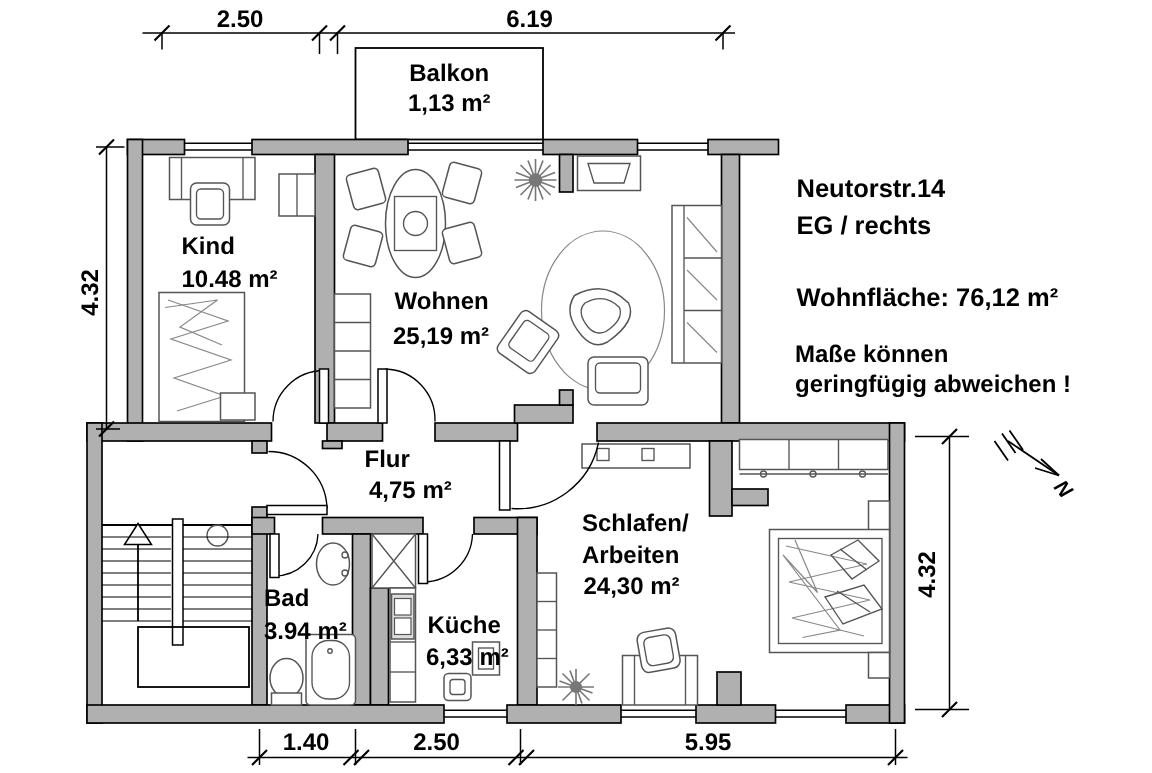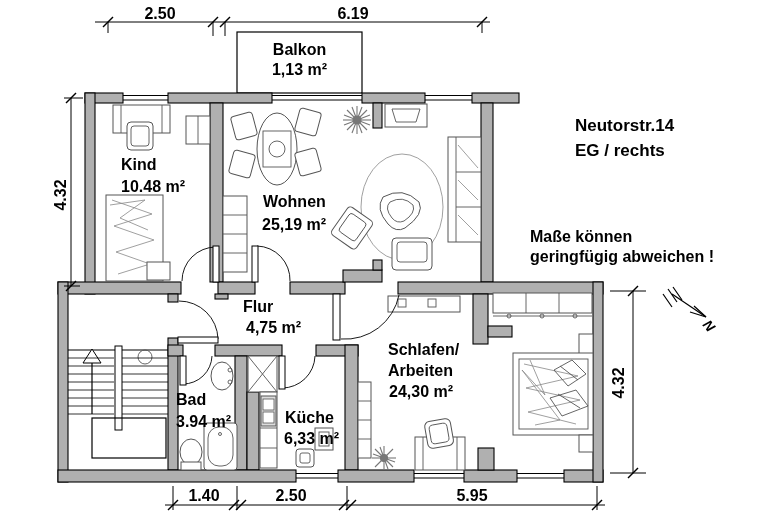--- a/index.html
+++ b/index.html
@@ -13,21 +13,21 @@
   .leaf{fill:#fff;stroke:#000;stroke-width:1;}
   .furn{fill:#fff;stroke:#555;stroke-width:1;}
   .furnln{fill:none;stroke:#555;stroke-width:0.9;}
   .sketch{fill:none;stroke:#888;stroke-width:0.8;}
   .plant{stroke:#777;stroke-width:1.1;}
   .dim{stroke:#000;stroke-width:1;}
   .dimtick{stroke:#000;stroke-width:1.4;}
   .lbl{position:absolute;color:#000;font-weight:bold;white-space:nowrap;}
   .f16{font-size:16px;line-height:18px;}
   .f15{font-size:16px;line-height:17px;}
-  .f17{font-size:17px;line-height:19px;margin-left:44px;}
+  .f17{font-size:17px;line-height:19px;}
   .ctr{text-align:center;}
   .rot{transform:rotate(-90deg);transform-origin:center center;text-align:center;}
   .ntext{font-family:"Liberation Sans",sans-serif;font-weight:bold;font-style:italic;font-size:14px;}
 </style>
 </head>
 <body>
 
 <div id="stage">
 
 <svg id="plan-svg" width="768" height="515" viewBox="0 0 768 515">
@@ -396,20 +396,21 @@
 
 <div class="lbl f16" style="left:285px;top:409px;">Küche</div>
 <div class="lbl f15" style="left:284px;top:430px;">6,33 m²</div>
 
 <div class="lbl f16" style="left:388px;top:341px;">Schlafen/</div>
 <div class="lbl f16" style="left:388px;top:362px;">Arbeiten</div>
 <div class="lbl f15" style="left:389px;top:383px;">24,30 m²</div>
 
 <div class="lbl f17" style="left:531px;top:116px;">Neutorstr.14</div>
 <div class="lbl f17" style="left:531px;top:141px;">EG / rechts</div>
+<div class="lbl f17" style="left:531px;top:189px;">Wohnfläche: 76,12 m²</div>
 <div class="lbl f15" style="left:530px;top:248px;">geringfügig abweichen !</div>
 <div class="lbl f15" style="left:530px;top:228px;">Maße können</div>
 
 <div class="lbl f16 ctr" style="left:130px;top:5px;width:60px;">2.50</div>
 <div class="lbl f16 ctr" style="left:323px;top:5px;width:60px;">6.19</div>
 <div class="lbl f16 ctr" style="left:174px;top:487px;width:60px;">1.40</div>
 <div class="lbl f16 ctr" style="left:261px;top:487px;width:60px;">2.50</div>
 <div class="lbl f16 ctr" style="left:442px;top:487px;width:60px;">5.95</div>
 <div class="lbl f16 rot" style="left:40px;top:185px;width:44px;height:20px;">4.32</div>
 <div class="lbl f16 rot" style="left:598px;top:373px;width:44px;height:20px;">4.32</div>

